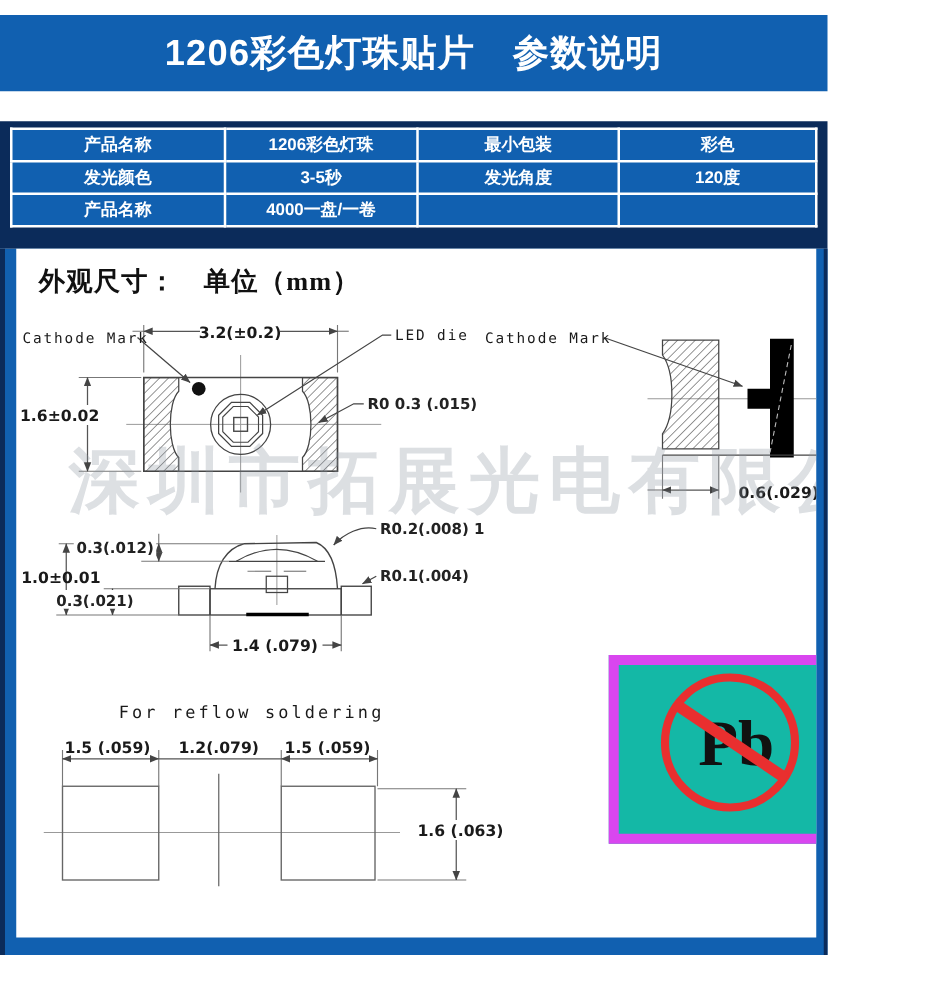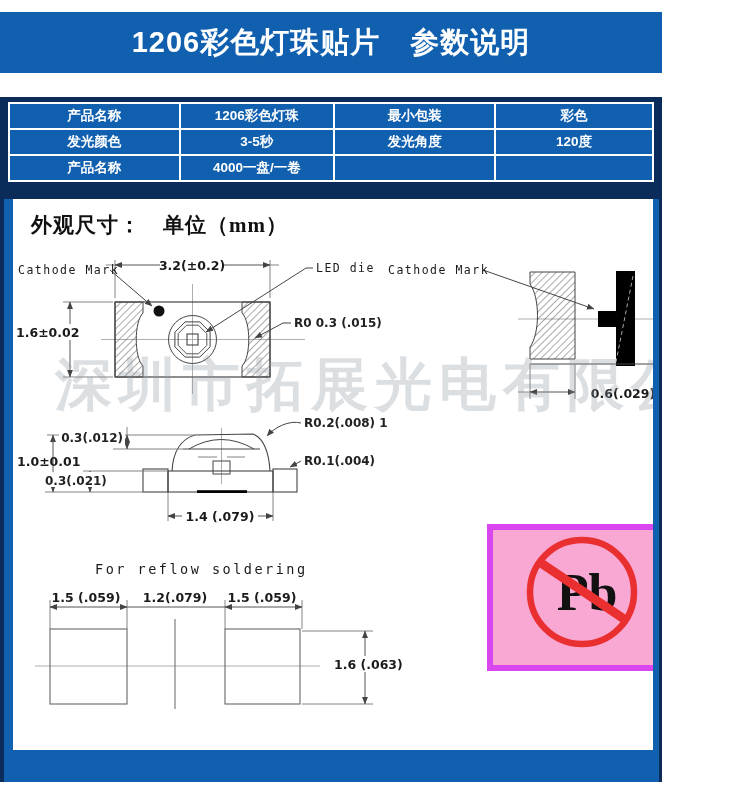--- a/index.html
+++ b/index.html
@@ -6,37 +6,37 @@
   body{width:750px;height:804px;overflow:hidden;font-family:"Liberation Sans",sans-serif;position:relative;}
   .page{width:662px;}
   .top-strip{height:12px;background:#fff;}
   .header-bar{height:61px;background:#1160b0;display:flex;align-items:center;justify-content:center;}
   .header-bar .title{color:#fff;font-weight:bold;font-size:29px;letter-spacing:1px;white-space:pre;}
   .table-section{background:#0b2b5a;padding:5px 8px 17px 8px;margin-top:24px;}
   table.spec{border-collapse:collapse;width:100%;table-layout:fixed;}
   table.spec td{border:2px solid #fff;background:#1160b0;color:#fff;font-weight:bold;
     font-size:13.5px;text-align:center;height:24px;padding:0;white-space:pre;}
   .c0{width:26.5%}.c1{width:24%}.c2{width:25%}.c3{width:24.5%}
-  .panel-wrap{background:#1160b0;padding:0 9px 32px 13px;position:relative;}
+  .panel-wrap{background:#1160b0;padding:0 9px 14px 13px;position:relative;}
   .panel-wrap::before{content:"";position:absolute;left:0;top:0;bottom:0;width:4px;background:#0b2b5a;}
   .panel-wrap::after{content:"";position:absolute;right:0;top:0;bottom:0;width:3px;background:#0b2b5a;}
   .panel{background:#fff;height:551px;position:relative;overflow:hidden;}
   .panel-title{position:absolute;left:18px;top:12px;font-family:"Liberation Serif",serif;
     font-weight:bold;font-size:21px;color:#111;letter-spacing:1px;white-space:pre;z-index:2;}
   .watermark{position:absolute;left:42px;top:148px;font-size:57px;font-weight:bold;
     letter-spacing:7px;color:#8e97a3;opacity:.30;white-space:nowrap;z-index:6;pointer-events:none;}
   svg.draw{position:absolute;z-index:1;overflow:visible;}
   #d-top{left:0;top:55px;}
   #d-side{left:370px;top:55px;}
   #d-prof{left:4px;top:217px;}
   #d-reflow{left:12px;top:355px;}
   .cadtxt{font-family:"DejaVu Sans Mono",monospace;font-size:11.5px;fill:#1a1a1a;letter-spacing:1.5px;}
   .dimtxt{font-family:"DejaVu Sans",sans-serif;font-weight:bold;font-size:12.5px;fill:#1a1a1a;}
   .dimtxt2{font-family:"DejaVu Sans",sans-serif;font-weight:bold;font-size:12px;fill:#222;}
-  .pb-box{position:absolute;left:474px;top:325px;width:161px;height:135px;border:6px solid #d946ef;background:#f9a8d4;z-index:3;}
+  .pb-box{position:absolute;left:474px;top:325px;width:161px;height:135px;border:8px solid #d946ef;background:#14b8a6;z-index:3;}
   .bottom-strip{height:9px;background:#fff;}
   line,path,rect.shape,circle.shape,polygon.shape{vector-effect:non-scaling-stroke;}
 </style>
 </head>
 <body>
 
 <div class="page">
   <div class="top-strip"></div>
 
   <div class="header-bar">

